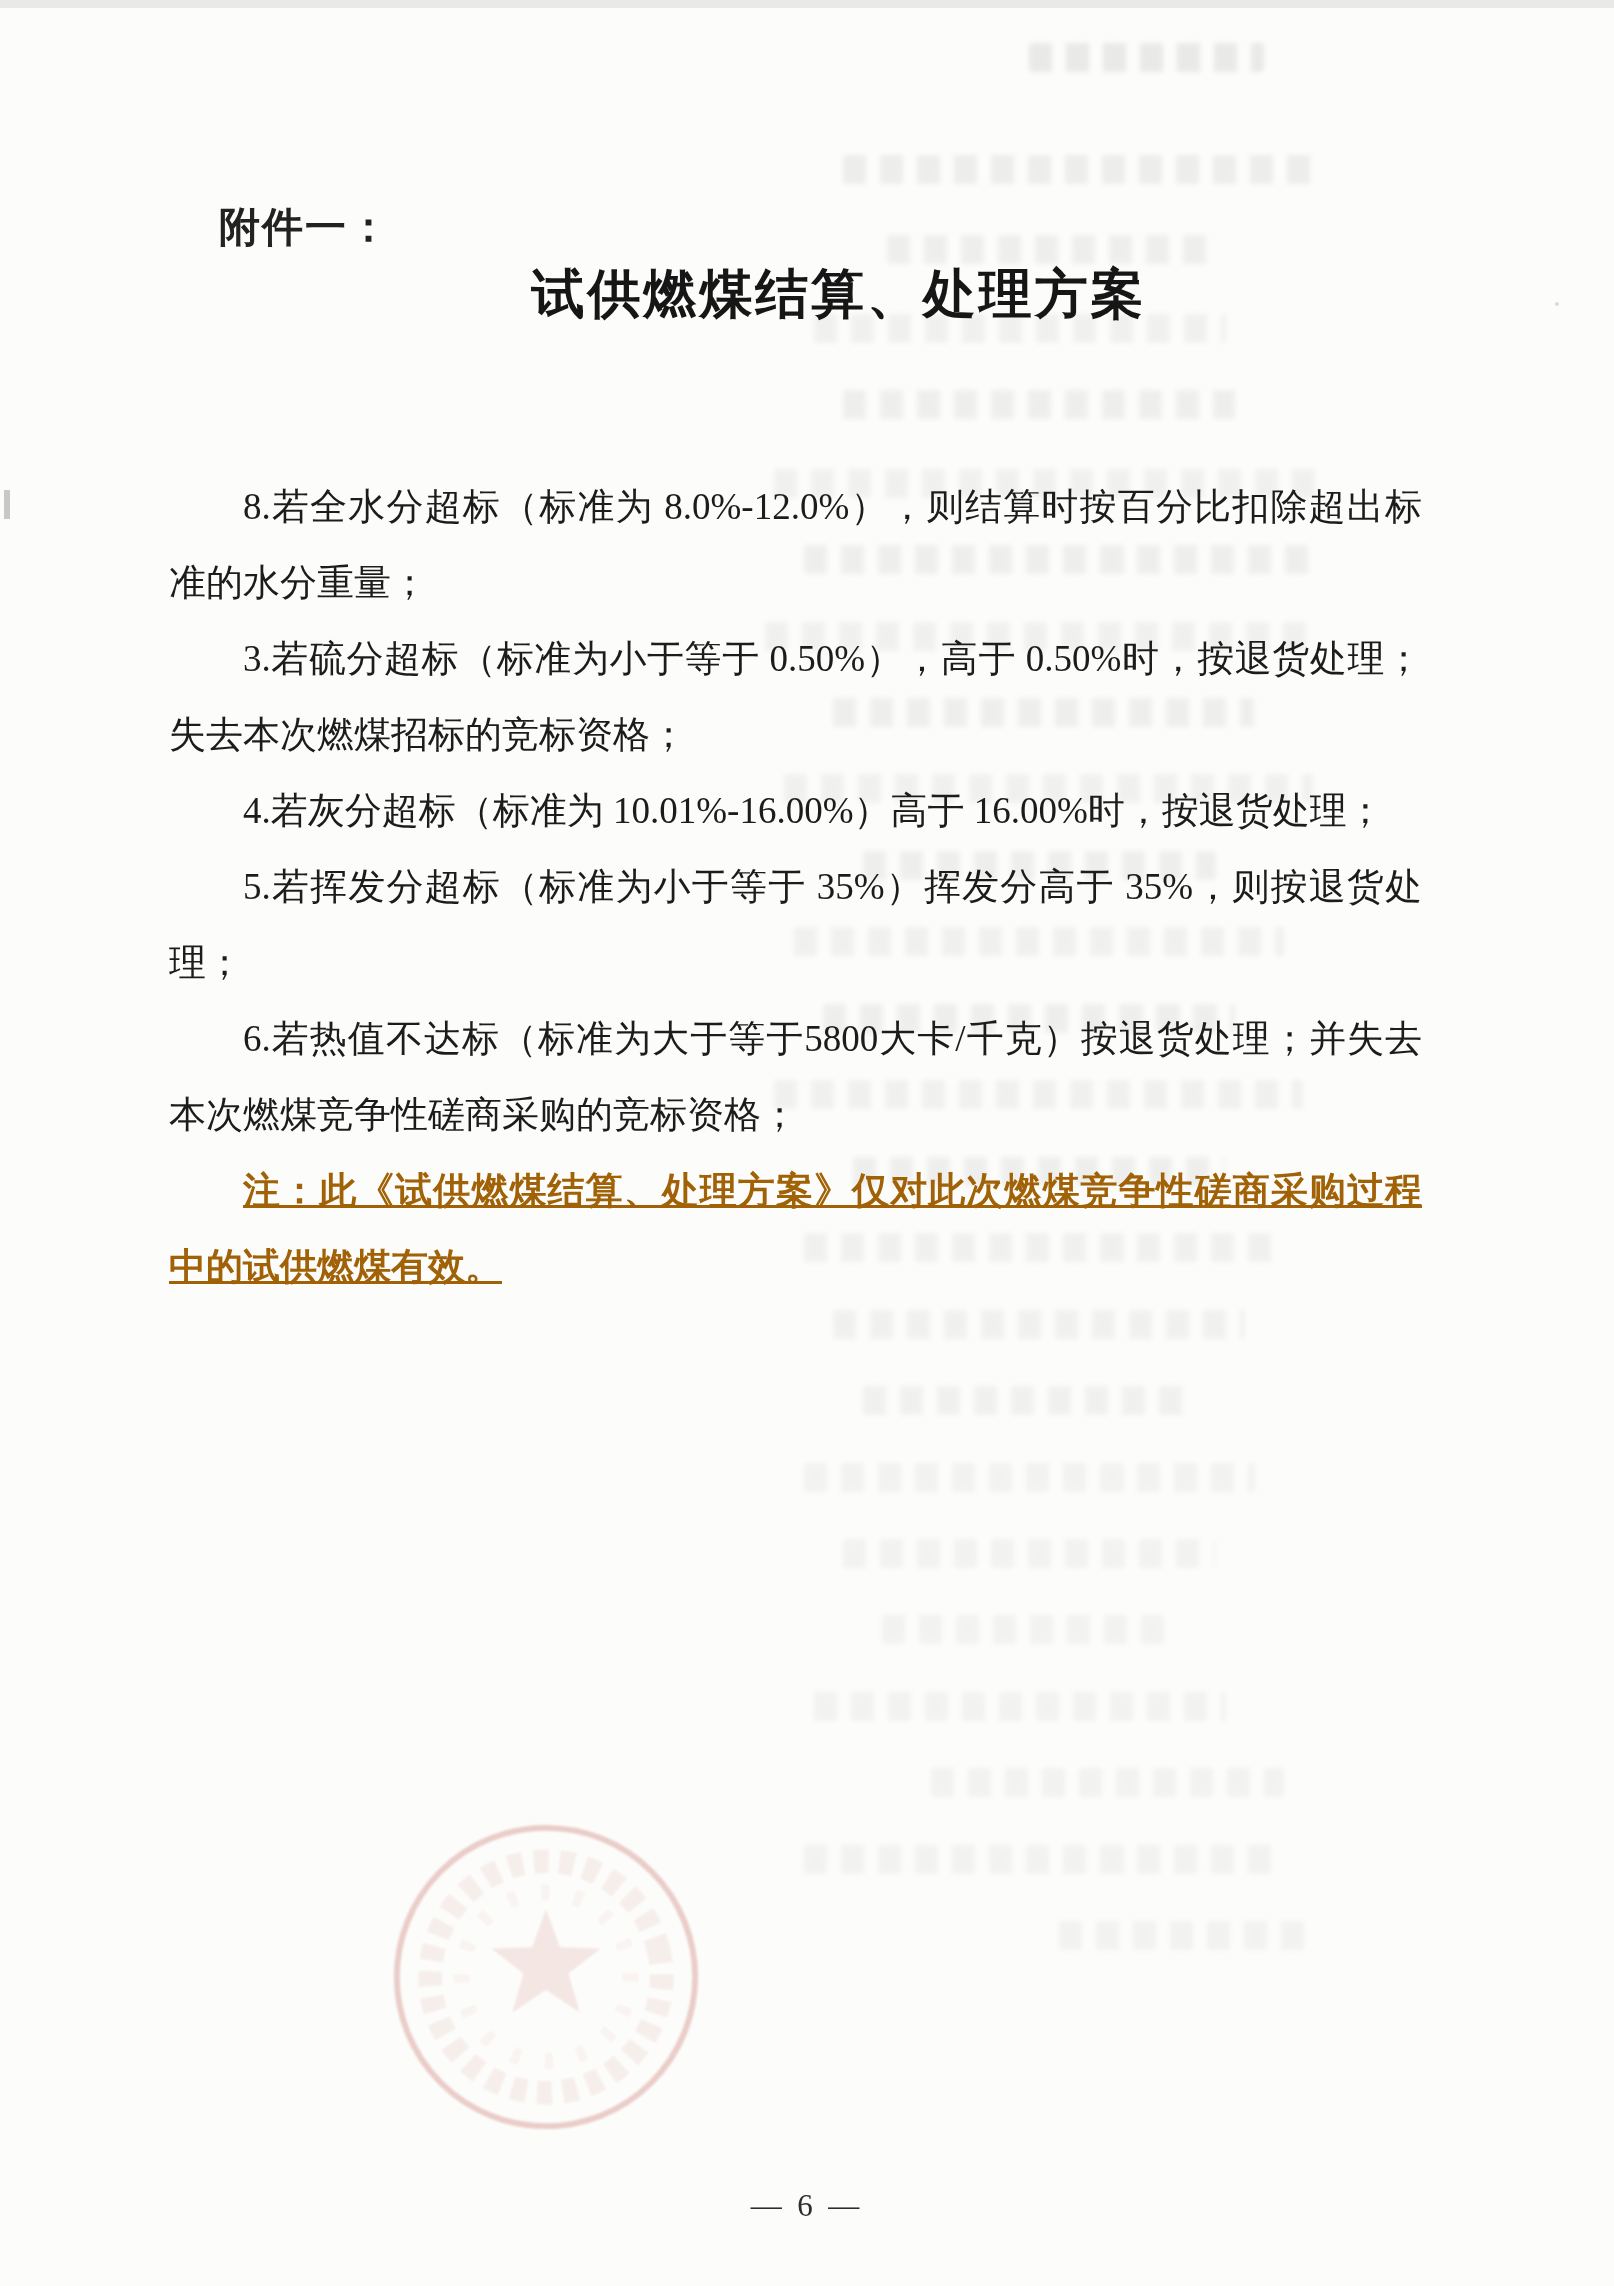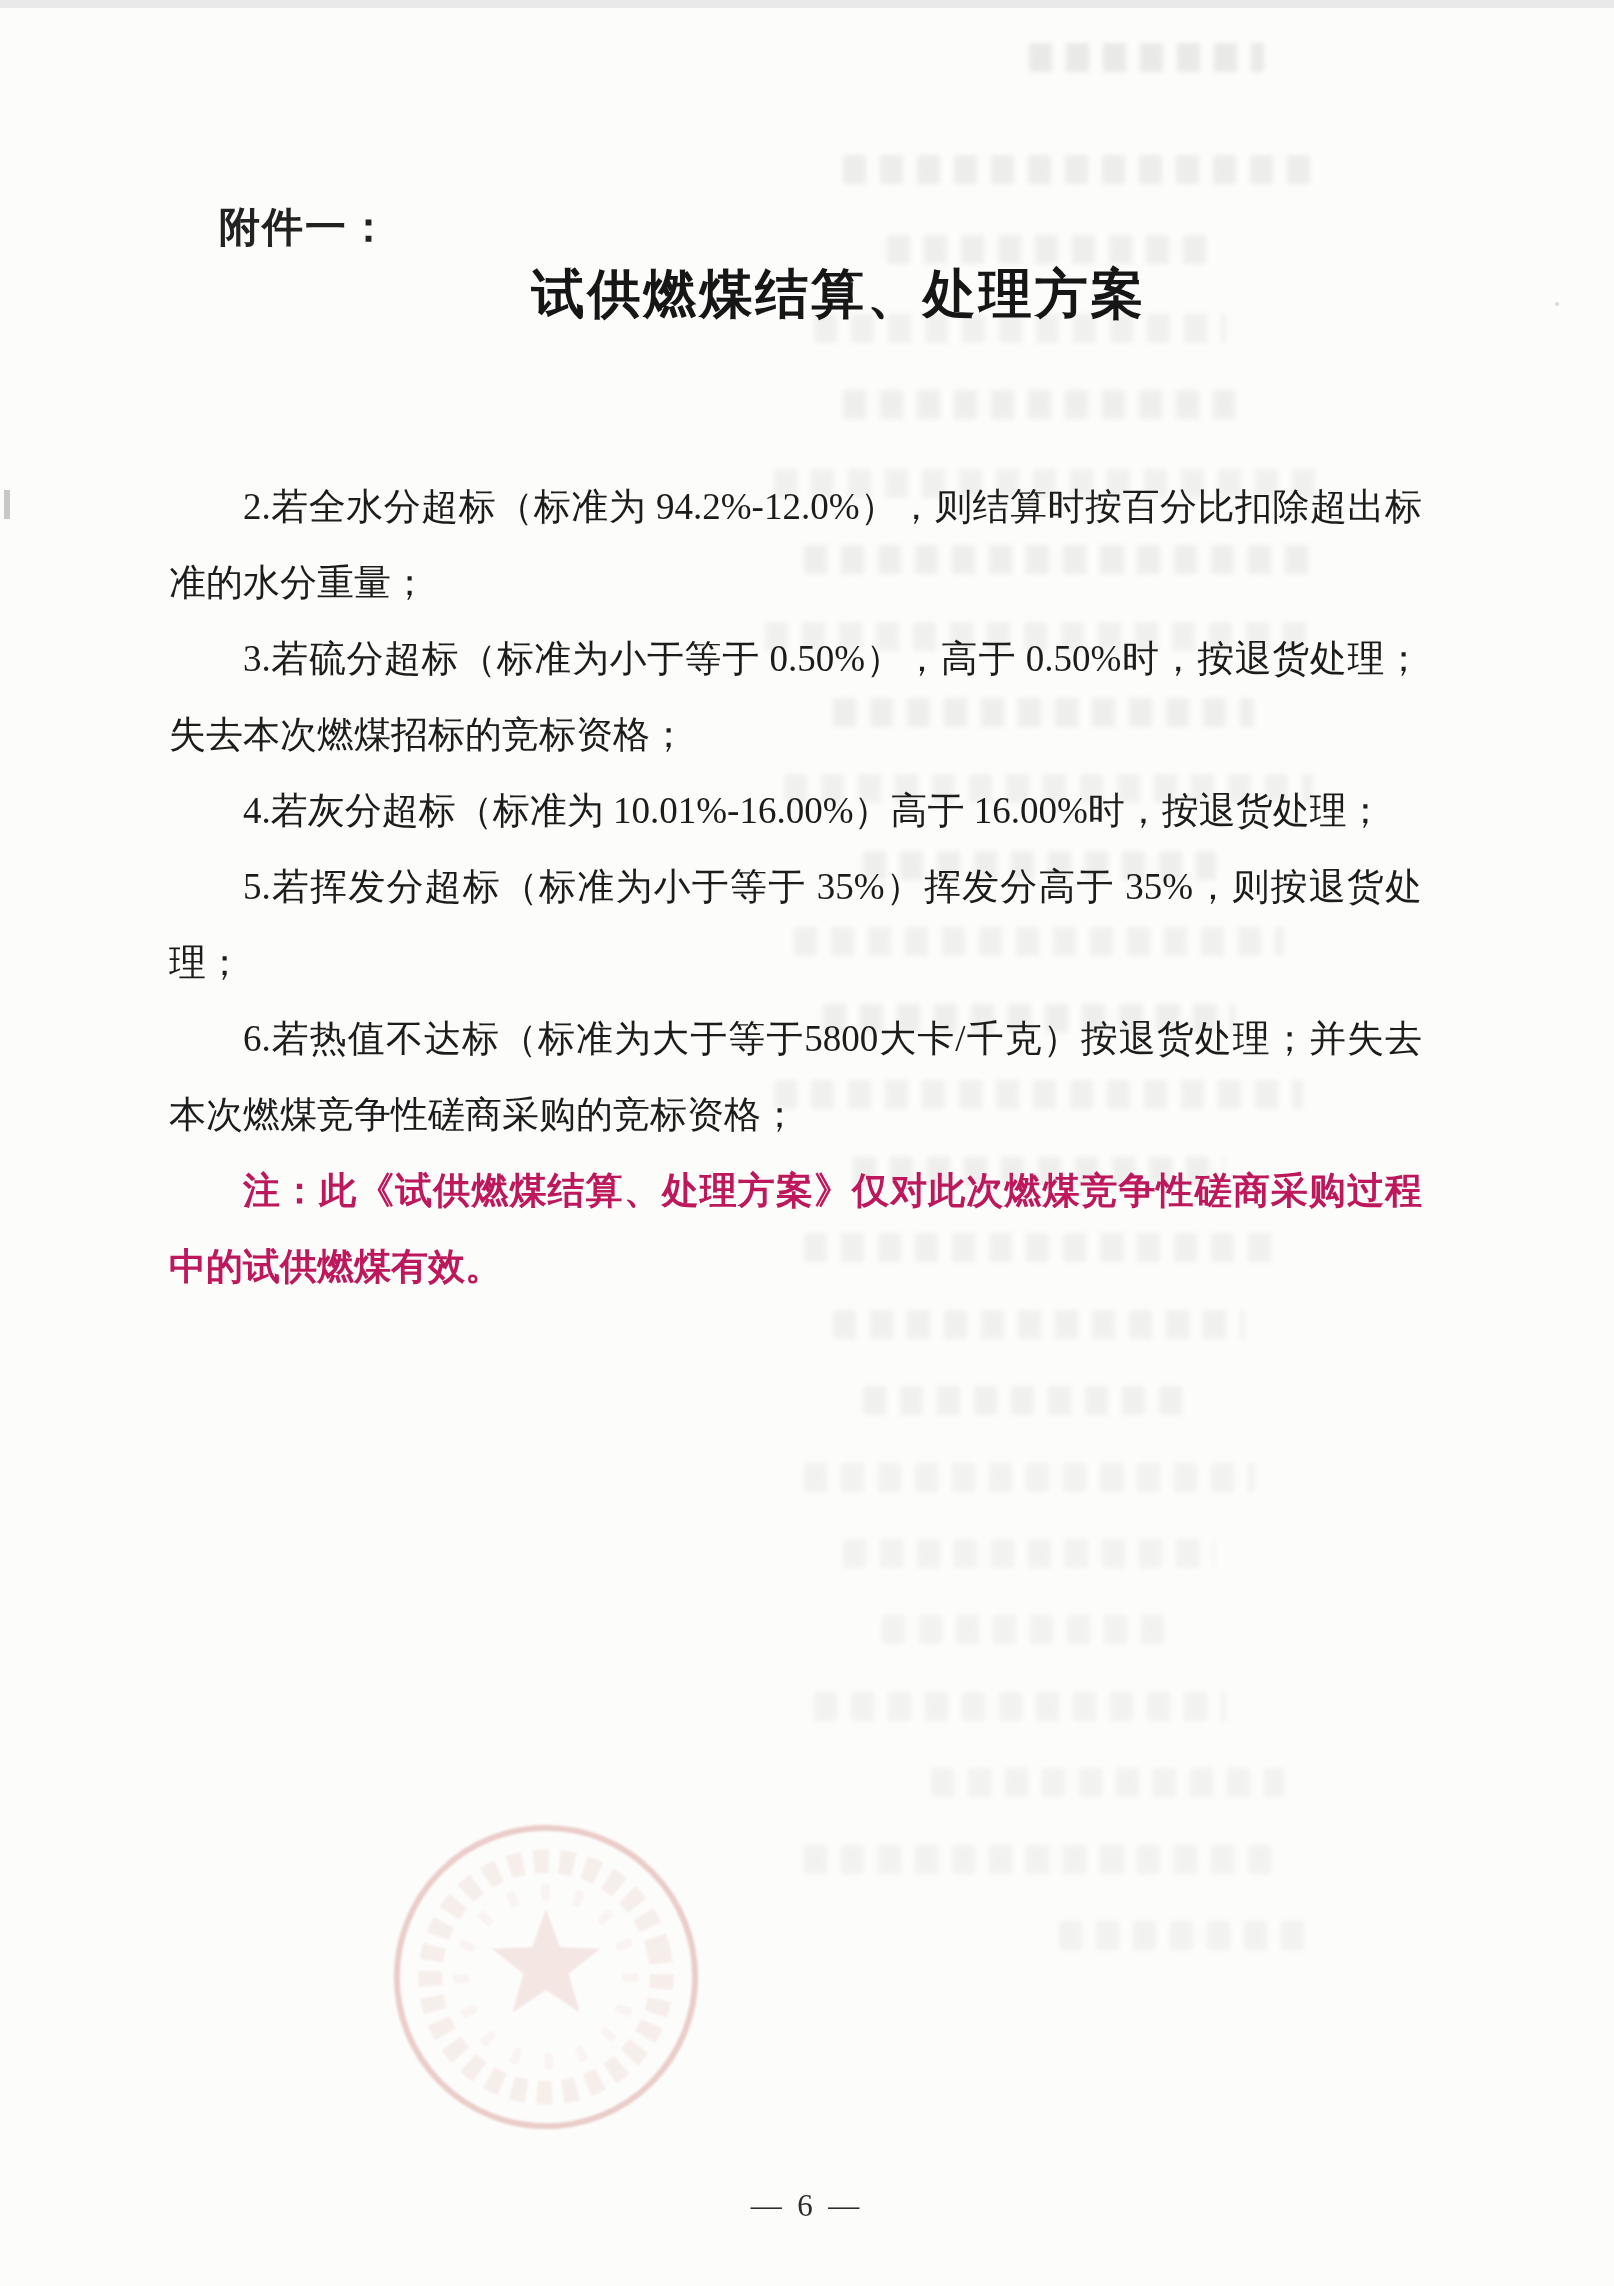--- a/index.html
+++ b/index.html
@@ -27,21 +27,21 @@
   }
   
   .body{
     position:absolute;left:169px;top:461px;width:1253px;
     font-size:37px;line-height:76px;
     text-align:justify;
   }
   .body p{margin:0;text-indent:2em;color:#1c1c1c;}
   .body p.note{
     font-family:"Liberation Sans","DejaVu Sans",sans-serif;
-    font-weight:bold;color:#be185d;
+    font-weight:bold;color:#a16207;text-decoration:underline;
   }
   
   .stamp{
     position:absolute;left:388px;top:1811px;
     width:316px;height:316px;
     opacity:.85;
   }
   
   .pagenum{
     position:absolute;left:0;top:2180px;width:100%;
@@ -90,21 +90,21 @@
     </div>
 
   <div class="speckle" style="left:3.9px;top:482px;width:5.9px;height:29px;opacity:.45;"></div>
   <div class="speckle" style="left:1555px;top:294px;width:3.9px;height:3.9px;opacity:.3;border-radius:50%;"></div>
 
   <div class="attachment">附件一：</div>
 
   <h1 class="title">试供燃煤结算、处理方案</h1>
 
   <div class="body">
-    <p>2.若全水分超标（标准为 94.2%-12.0%），则结算时按百分比扣除超出标准的水分重量；</p>
+    <p>8.若全水分超标（标准为 8.0%-12.0%），则结算时按百分比扣除超出标准的水分重量；</p>
     <p>3.若硫分超标（标准为小于等于 0.50%），高于 0.50%时，按退货处理；失去本次燃煤招标的竞标资格；</p>
     <p>4.若灰分超标（标准为 10.01%-16.00%）高于 16.00%时，按退货处理；</p>
     <p>5.若挥发分超标（标准为小于等于 35%）挥发分高于 35%，则按退货处理；</p>
     <p>6.若热值不达标（标准为大于等于5800大卡/千克）按退货处理；并失去本次燃煤竞争性磋商采购的竞标资格；</p>
     <p class="note">注：此《试供燃煤结算、处理方案》仅对此次燃煤竞争性磋商采购过程中的试供燃煤有效。</p>
   </div>
 
   <svg class="stamp" viewBox="0 0 322 322" xmlns="http://www.w3.org/2000/svg">
     <g style="filter:blur(1.2px)">
       <circle cx="161" cy="161" r="152" fill="none" stroke="#b5423c" stroke-width="6" opacity="0.30"></circle>

